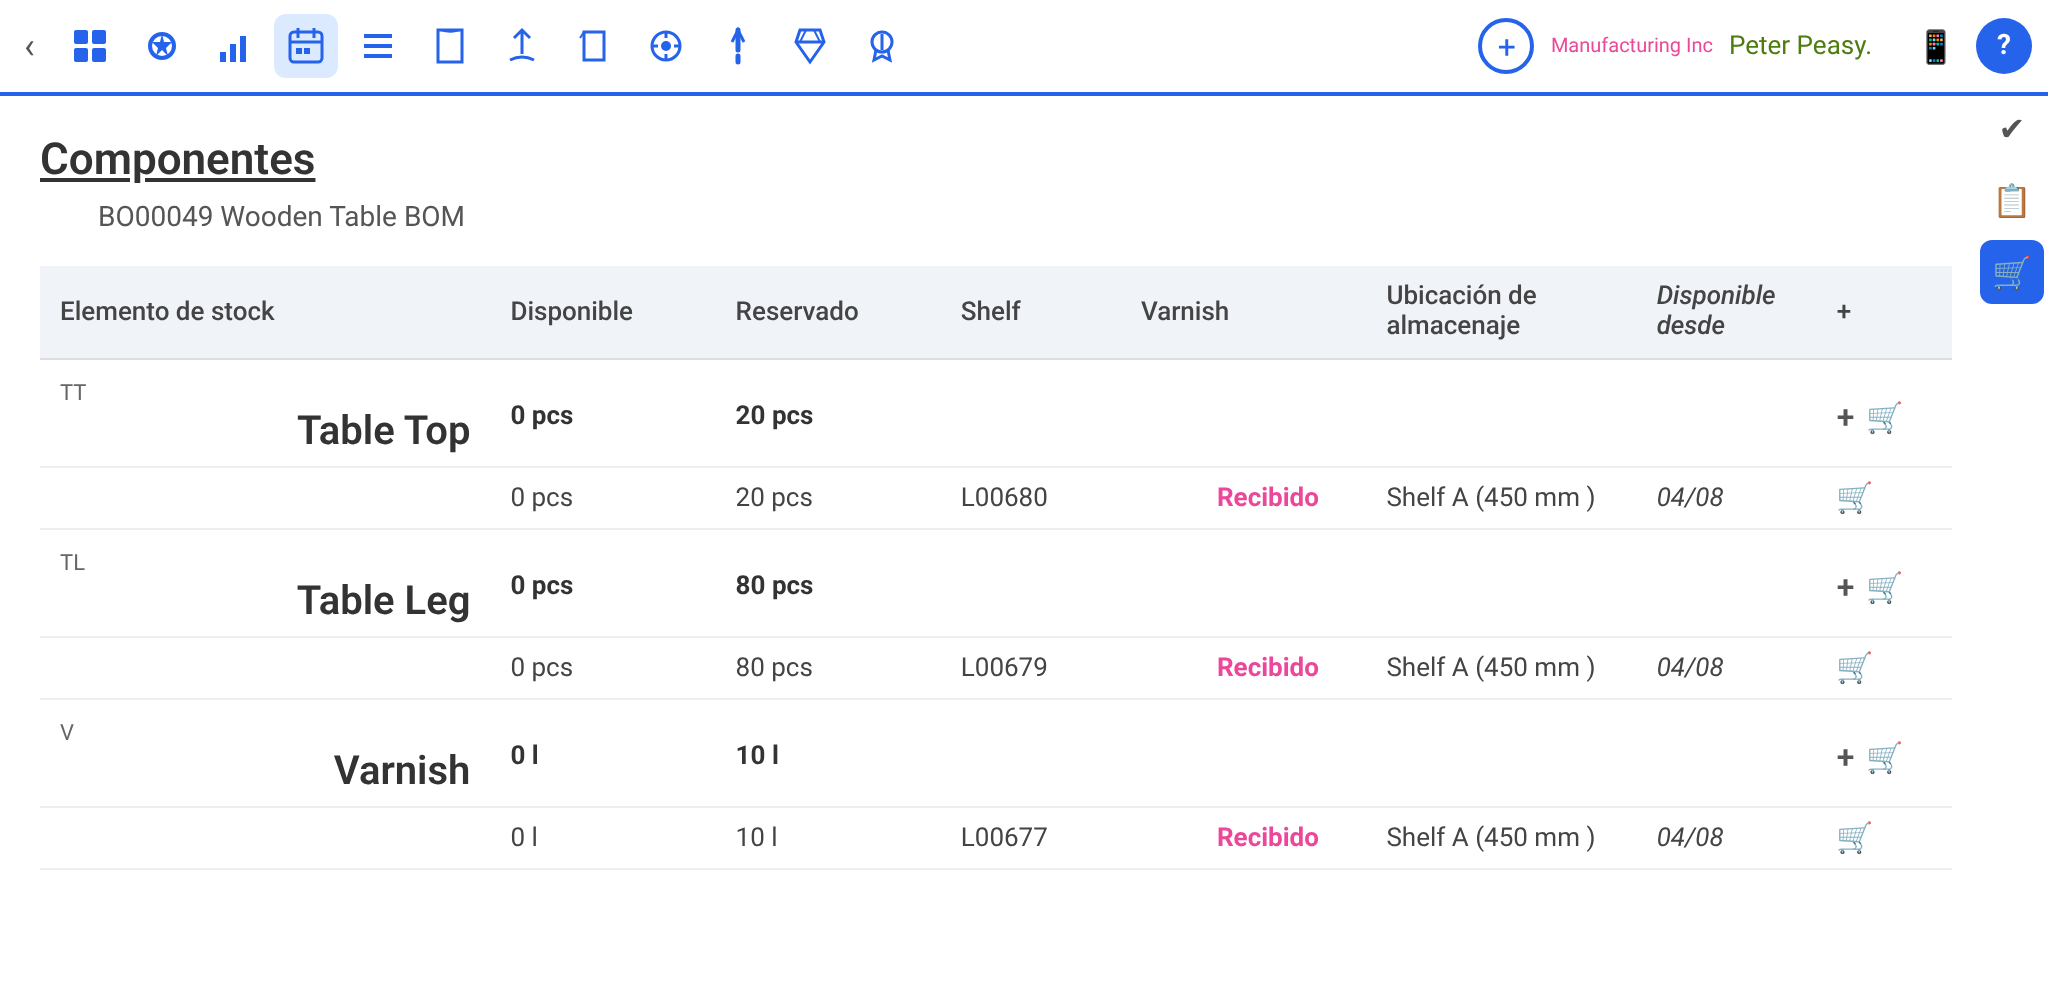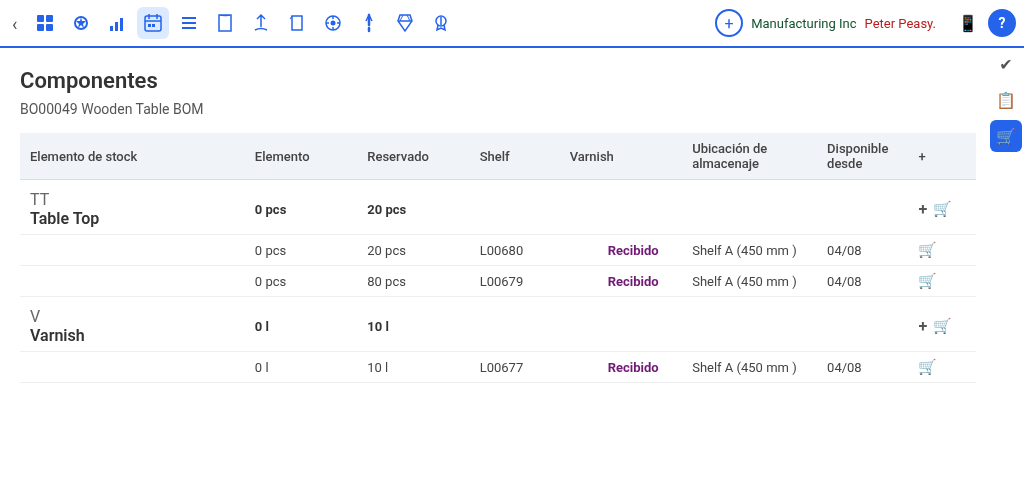--- a/index.html
+++ b/index.html
@@ -52,26 +52,26 @@
       border-radius: 50%;
       border: 2px solid #2563eb;
       color: #2563eb;
       display: flex;
       align-items: center;
       justify-content: center;
       cursor: pointer;
       font-size: 16px;
     }
     .nav-company {
-      font-size: 13px;
-      color: #14532d;
+      font-size: 10px;
+      color: #ec4899;
     }
     .nav-user {
       font-size: 13px;
-      color: #b91c1c;
+      color: #4d7c0f;
     }
     .nav-action-icons {
       display: flex;
       align-items: center;
       gap: 4px;
       margin-left: 8px;
     }
     .nav-action-icon {
       width: 32px;
       height: 32px;
@@ -118,25 +118,27 @@
     
     .main-content {
       padding: 20px 48px 20px 20px;
       height: calc(504px - 48px);
       overflow-y: auto;
     }
     .page-title {
       font-size: 22px;
       font-weight: 600;
       margin-bottom: 8px;
+      text-decoration: underline;
     }
     .bom-title {
       font-size: 14px;
       color: #555;
       margin-bottom: 16px;
+      margin-left: 29px;
     }
 
     
     .components-table {
       width: 100%;
       border-collapse: collapse;
     }
     .components-table thead tr {
       background: #f0f4f8;
     }
@@ -153,45 +155,46 @@
       font-size: 13px;
       border-bottom: 1px solid #eee;
       vertical-align: middle;
     }
     .col-stock { width: 200px; }
     .col-consumed { width: 100px; }
     .col-reserved { width: 100px; }
     .col-lote { width: 80px; }
     .col-estado { width: 90px; }
     .col-ubicacion { width: 120px; }
-    .col-disponible { width: 80px; }
+    .col-disponible { width: 80px; font-style: italic; }
     .col-actions { width: 60px; }
 
     .group-row td {
       font-weight: 600;
       background: #fff;
       padding-top: 10px;
     }
     .group-label {
-      font-size: 16px;
+      font-size: 11px;
       color: #666;
       font-weight: 400;
     }
     .group-name {
-      font-size: 16px;
+      font-size: 20px;
       font-weight: 600;
+      text-align: right;
     }
     .detail-row td {
       background: #fff;
       color: #444;
     }
     .bold-text { font-weight: 700; }
     .status-recibido {
       font-weight: 700;
-      color: #701a75;
+      color: #ec4899;
       padding-left: 38px;
     }
     .action-cell {
       display: flex;
       align-items: center;
       gap: 6px;
     }
     .plus-btn {
       cursor: pointer;
       color: #555;
@@ -320,21 +323,21 @@
 </div>
 
 <div class="main-content">
   <h1 class="page-title">Componentes</h1>
   <div class="bom-title">BO00049 Wooden Table BOM</div>
 
   <table class="components-table">
     <thead>
       <tr>
         <th class="col-stock">Elemento de stock</th>
-        <th class="col-consumed">Elemento</th>
+        <th class="col-consumed">Disponible</th>
         <th class="col-reserved">Reservado</th>
         <th class="col-lote">Shelf</th>
         <th class="col-estado">Varnish</th>
         <th class="col-ubicacion">Ubicación de almacenaje</th>
         <th class="col-disponible">Disponible desde</th>
         <th class="col-actions th-plus">+</th>
       </tr>
     </thead>
     <tbody id="table-body">
     <tr class="group-row">
@@ -360,20 +363,38 @@
         <td class="col-consumed">0 pcs</td>
         <td class="col-reserved">20 pcs</td>
         <td class="col-lote">L00680</td>
         <td class="col-estado"><span class="status-recibido">Recibido</span></td>
         <td class="col-ubicacion">Shelf A (450 mm )</td>
         <td class="col-disponible">04/08</td>
         <td class="col-actions">
           <span class="cart-icon">🛒</span>
         </td>
       </tr>
+        <tr class="group-row">
+      <td class="col-stock">
+        <div class="group-label">TL</div>
+        <div class="group-name">Table Leg</div>
+      </td>
+      <td class="col-consumed"><span class="bold-text">0 pcs</span></td>
+      <td class="col-reserved"><span class="bold-text">80 pcs</span></td>
+      <td class="col-lote"></td>
+      <td class="col-estado"></td>
+      <td class="col-ubicacion"></td>
+      <td class="col-disponible"></td>
+      <td class="col-actions">
+        <div class="action-cell">
+          <span class="plus-btn">+</span>
+          <span class="cart-icon">🛒</span>
+        </div>
+      </td>
+    </tr>
         <tr class="detail-row">
         <td class="col-stock"></td>
         <td class="col-consumed">0 pcs</td>
         <td class="col-reserved">80 pcs</td>
         <td class="col-lote">L00679</td>
         <td class="col-estado"><span class="status-recibido">Recibido</span></td>
         <td class="col-ubicacion">Shelf A (450 mm )</td>
         <td class="col-disponible">04/08</td>
         <td class="col-actions">
           <span class="cart-icon">🛒</span>

